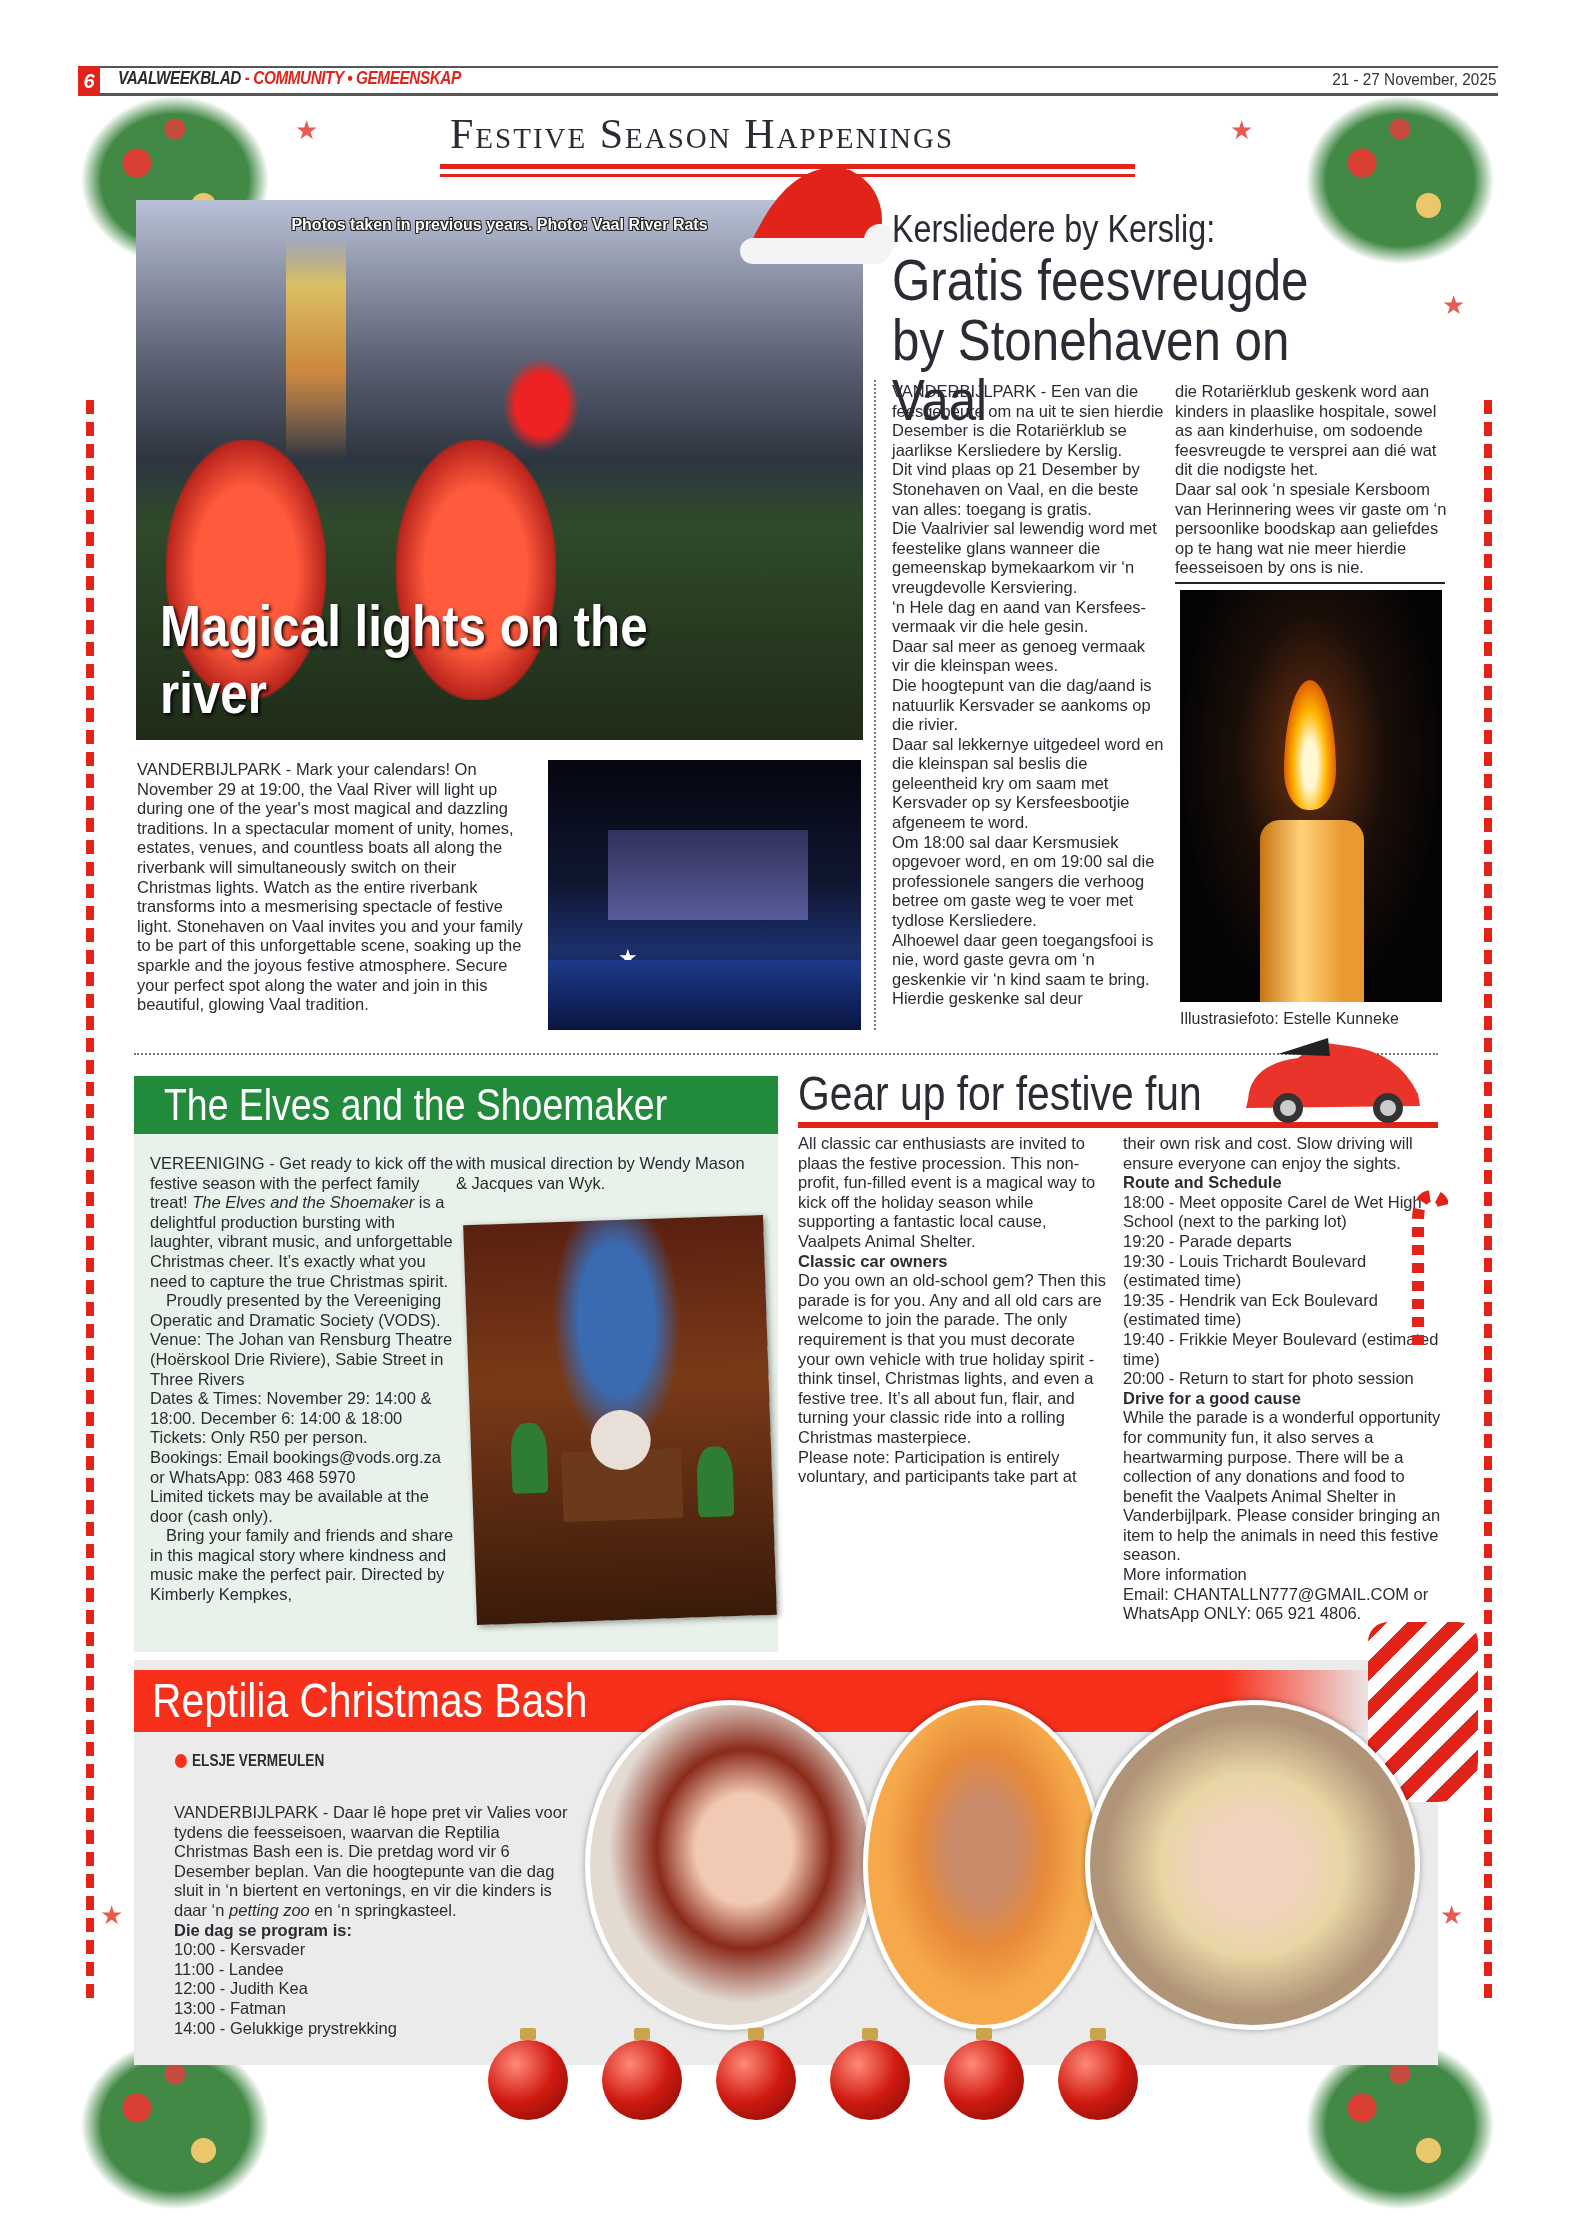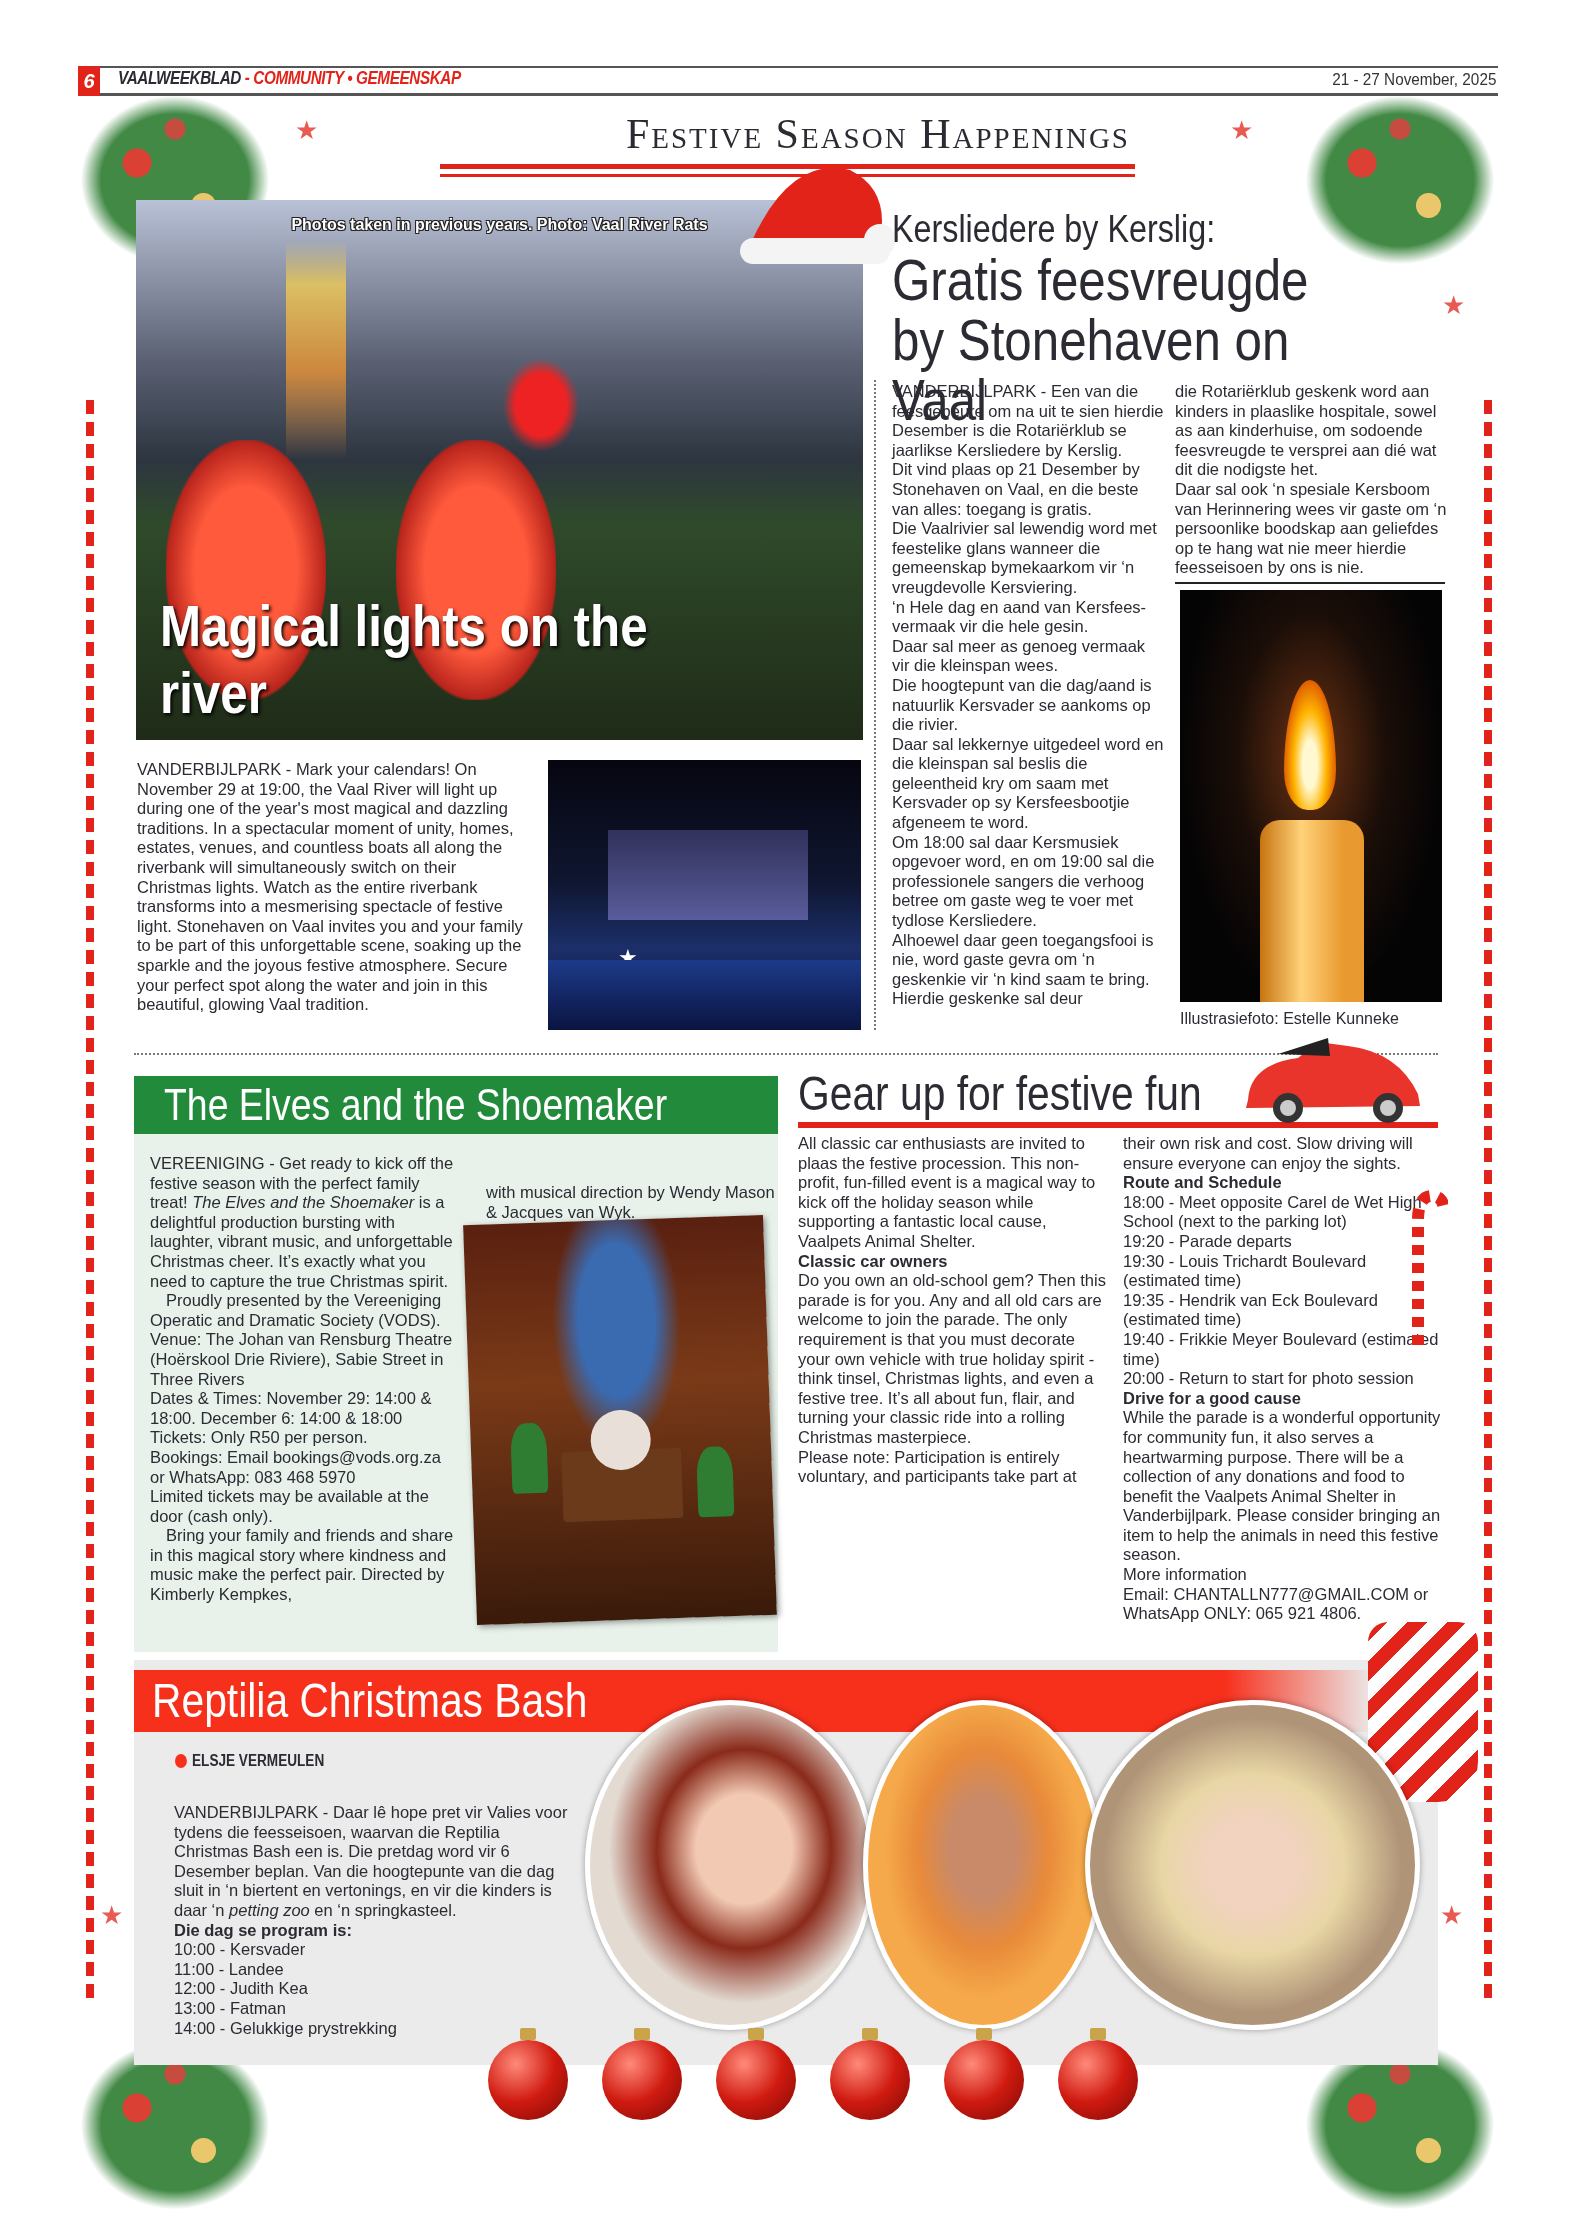--- a/index.html
+++ b/index.html
@@ -6,21 +6,21 @@
   body { width: 1572px; height: 2224px; background: #ffffff; font-family: "Liberation Sans", sans-serif; color: #2b2b33; position: relative; overflow: hidden; }
   .abs { position: absolute; }
   
   #masthead { left: 78px; top: 66px; width: 1420px; height: 30px; border-top: 2px solid #555; border-bottom: 3px solid #555; }
   #page-num { left: 78px; top: 66px; width: 22px; height: 30px; background: #e2231a; color: #fff; font-weight: bold; font-style: italic; font-size: 20px; text-align: center; line-height: 30px; }
   #brand { left: 118px; top: 68px; font-size: 18px; font-weight: bold; font-style: italic; letter-spacing: -0.5px; transform: scaleX(0.85); transform-origin: left; }
   #brand .paper { color: #2b2b33; }
   #brand .sect { color: #e2231a; }
   #date { right: 76px; top: 70px; font-size: 17px; color: #333; transform: scaleX(0.9); transform-origin: right; }
   
-  #banner-title { left: 450px; top: 110px; width: 680px; text-align: right; font-family: "Liberation Serif", serif; font-size: 42px; font-variant: small-caps; letter-spacing: 2px; color: #2b2b33; }
+  #banner-title { left: 450px; top: 110px; width: 680px; text-align: left; font-family: "Liberation Serif", serif; font-size: 42px; font-variant: small-caps; letter-spacing: 2px; color: #2b2b33; }
   .rule-red { background: #e2231a; height: 5px; }
   
   .side-stripe { width: 8px; background: repeating-linear-gradient(180deg, #e2231a 0 14px, #fff 14px 22px); }
   .garland { width: 190px; height: 170px; background: radial-gradient(circle at 30% 40%, #d62c1e 0 14px, transparent 15px), radial-gradient(circle at 65% 65%, #e8c15a 0 12px, transparent 13px), radial-gradient(circle at 50% 20%, #c0392b 0 10px, transparent 11px), radial-gradient(ellipse at 50% 50%, #2e7d32 0 55%, transparent 70%); opacity: 0.9; }
   .star { color: #e85a52; font-size: 26px; }
   
   .photo { background: #1a1a22; overflow: hidden; }
   #river-photo { left: 136px; top: 200px; width: 727px; height: 540px; background: linear-gradient(180deg, #b9c1d6 0%, #5a6072 30%, #2d3540 48%, #2f4a2a 60%, #1f2b18 100%); }
   #photo-credit { left: 0; top: 16px; width: 100%; text-align: center; color: #fff; font-weight: bold; font-size: 16px; text-shadow: -1px -1px 0 #222, 1px 1px 0 #222, 1px -1px 0 #222, -1px 1px 0 #222; }
   #river-headline { left: 24px; bottom: 14px; color: #fff; font-weight: bold; font-size: 58px; transform: scaleX(0.85); transform-origin: left; text-shadow: 2px 2px 4px #000; }
@@ -40,21 +40,21 @@
   #kers-col2 { left: 1175px; top: 382px; width: 275px; }
   #kers-col2-rule { left: 1175px; top: 582px; width: 270px; height: 2px; background: #222; }
   #candle-caption { left: 1180px; top: 1010px; font-size: 16px; color: #2b2b33; }
   #vert-dots { left: 874px; top: 380px; width: 0; height: 650px; border-left: 2px dotted #777; }
   #horiz-dots { left: 134px; top: 1053px; width: 1304px; height: 0; border-top: 2px dotted #777; }
   
   #elves-bg { left: 134px; top: 1076px; width: 644px; height: 576px; background: #e8f2ea; }
   #elves-banner { left: 134px; top: 1076px; width: 644px; height: 58px; background: #218a3b; color: #fff; font-size: 44px; line-height: 58px; padding-left: 30px; }
   #elves-banner span { display: inline-block; transform: scaleX(0.85); transform-origin: left; }
   #elves-col1 { left: 150px; top: 1154px; width: 310px; }
-  #elves-col2 { left: 486px; top: 1154px; width: 300px; margin-top: 29px; }
+  #elves-col2 { left: 456px; top: 1154px; width: 300px; }
   #elves-poster { left: 470px; top: 1220px; width: 300px; height: 400px; transform: rotate(-2deg); background: radial-gradient(ellipse at 50% 25%, #3a6ab0 0 18%, transparent 30%), linear-gradient(180deg, #5a2010 0%, #7a3a18 40%, #3a1a0a 100%); box-shadow: 2px 2px 6px rgba(0,0,0,0.4); }
   
   #gear-title { left: 798px; top: 1066px; font-size: 48px; transform: scaleX(0.85); transform-origin: left; color: #2b2b33; }
   #gear-rule { left: 798px; top: 1122px; width: 640px; height: 6px; background: #e2231a; }
   #gear-col1 { left: 798px; top: 1134px; width: 310px; }
   #gear-col2 { left: 1123px; top: 1134px; width: 320px; }
   #beetle { left: 1238px; top: 1034px; width: 190px; height: 92px; }
   #cane { left: 1408px; top: 1190px; width: 40px; height: 160px; }
   
   #rep-bg { left: 134px; top: 1660px; width: 1304px; height: 405px; background: #ebebeb; }

